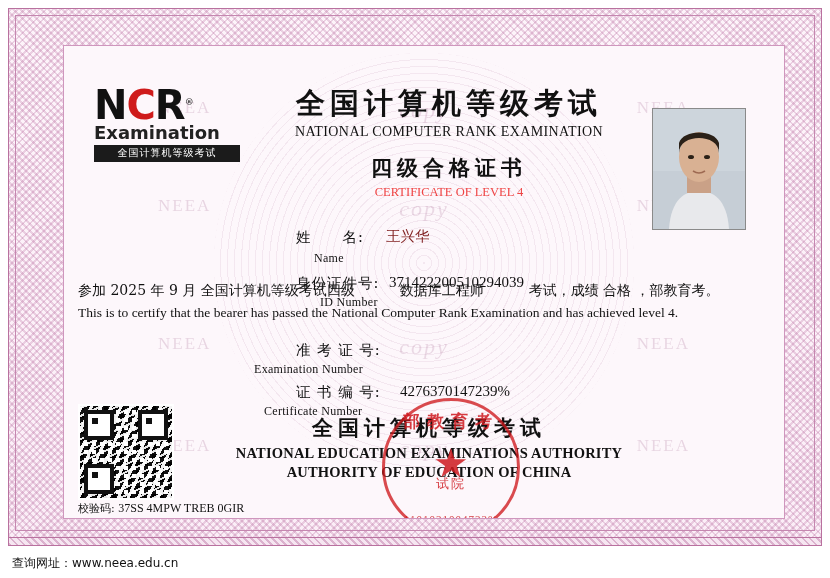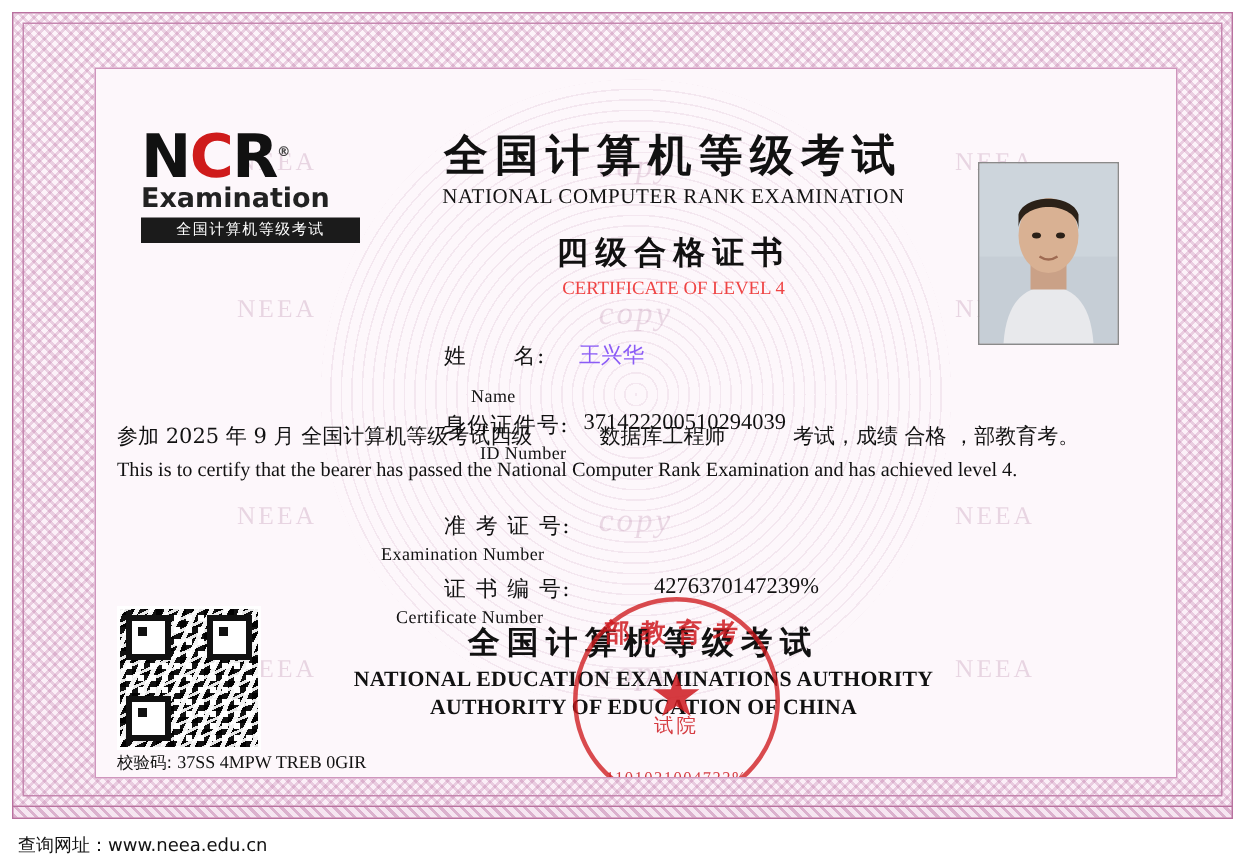--- a/index.html
+++ b/index.html
@@ -195,21 +195,21 @@
     letter-spacing: 1px;
   }
   .lbl-en {
     font-family: "Liberation Serif", serif;
     font-size: 12px;
     letter-spacing: 0.3px;
   }
   .val {
     font-family: "DejaVu Serif", serif;
     font-size: 14.5px;
-    color: #8b5cf6;
+    color: #7f1d1d;
   }
   .val-num {
     font-family: "Liberation Serif", serif;
     font-size: 15px;
     color: #111;
   }
 
   .statement {
     position: absolute;
     left: 14px;
@@ -448,21 +448,21 @@
           <ellipse cx="46" cy="48" rx="20" ry="25" fill="#d9b193"></ellipse>
           <path d="M26 44 C26 24 66 24 66 44 L66 34 C62 20 30 20 26 34 Z" fill="#2b2118"></path>
           <ellipse cx="38" cy="48" rx="3" ry="2" fill="#2b2118"></ellipse>
           <ellipse cx="54" cy="48" rx="3" ry="2" fill="#2b2118"></ellipse>
           <path d="M40 62 q6 4 12 0" stroke="#9e6a52" stroke-width="1.6" fill="none"></path>
         </svg>
       </div>
 
       <div class="field" style="left:232px; top:182px;">
         <div class="lbl-cn">姓　　名:</div>
-        <div class="lbl-en" style="margin-top:10px; margin-left:18px;">Name</div>
+        <div class="lbl-en" style="margin-top:4px; margin-left:18px;">Name</div>
       </div>
       <div class="field val" style="left:322px; top:181px;">王兴华</div>
 
       <div class="field" style="left:232px; top:228px;">
         <div class="lbl-cn">身份证件号:</div>
         <div class="lbl-en" style="margin-top:2px; margin-left:24px;">ID Number</div>
       </div>
       <div class="field val-num" style="left:325px; top:228px;">371422200510294039</div>
 
       <div class="statement">
@@ -481,21 +481,21 @@
 
       <div class="field" style="left:232px; top:295px;">
         <div class="lbl-cn">准 考 证 号:</div>
         <div class="lbl-en" style="margin-top:2px; margin-left:-42px;">Examination Number</div>
       </div>
 
       <div class="field" style="left:232px; top:337px;">
         <div class="lbl-cn">证 书 编 号:</div>
         <div class="lbl-en" style="margin-top:2px; margin-left:-32px;">Certificate Number</div>
       </div>
-      <div class="field val-num" style="left:336px; top:337px;margin-left:36px;">4276370147239%</div>
+      <div class="field val-num" style="left:336px; top:337px;">4276370147239%</div>
 
       <div class="auth">
         <div class="auth-cn">全国计算机等级考试</div>
         <div class="auth-en1">NATIONAL EDUCATION EXAMINATIONS AUTHORITY</div>
         <div class="auth-en2">AUTHORITY OF EDUCATION OF CHINA</div>
       </div>
 
       <div class="seal">
         <div class="seal-arc">部教育考</div>
         <div class="seal-star">★</div>

